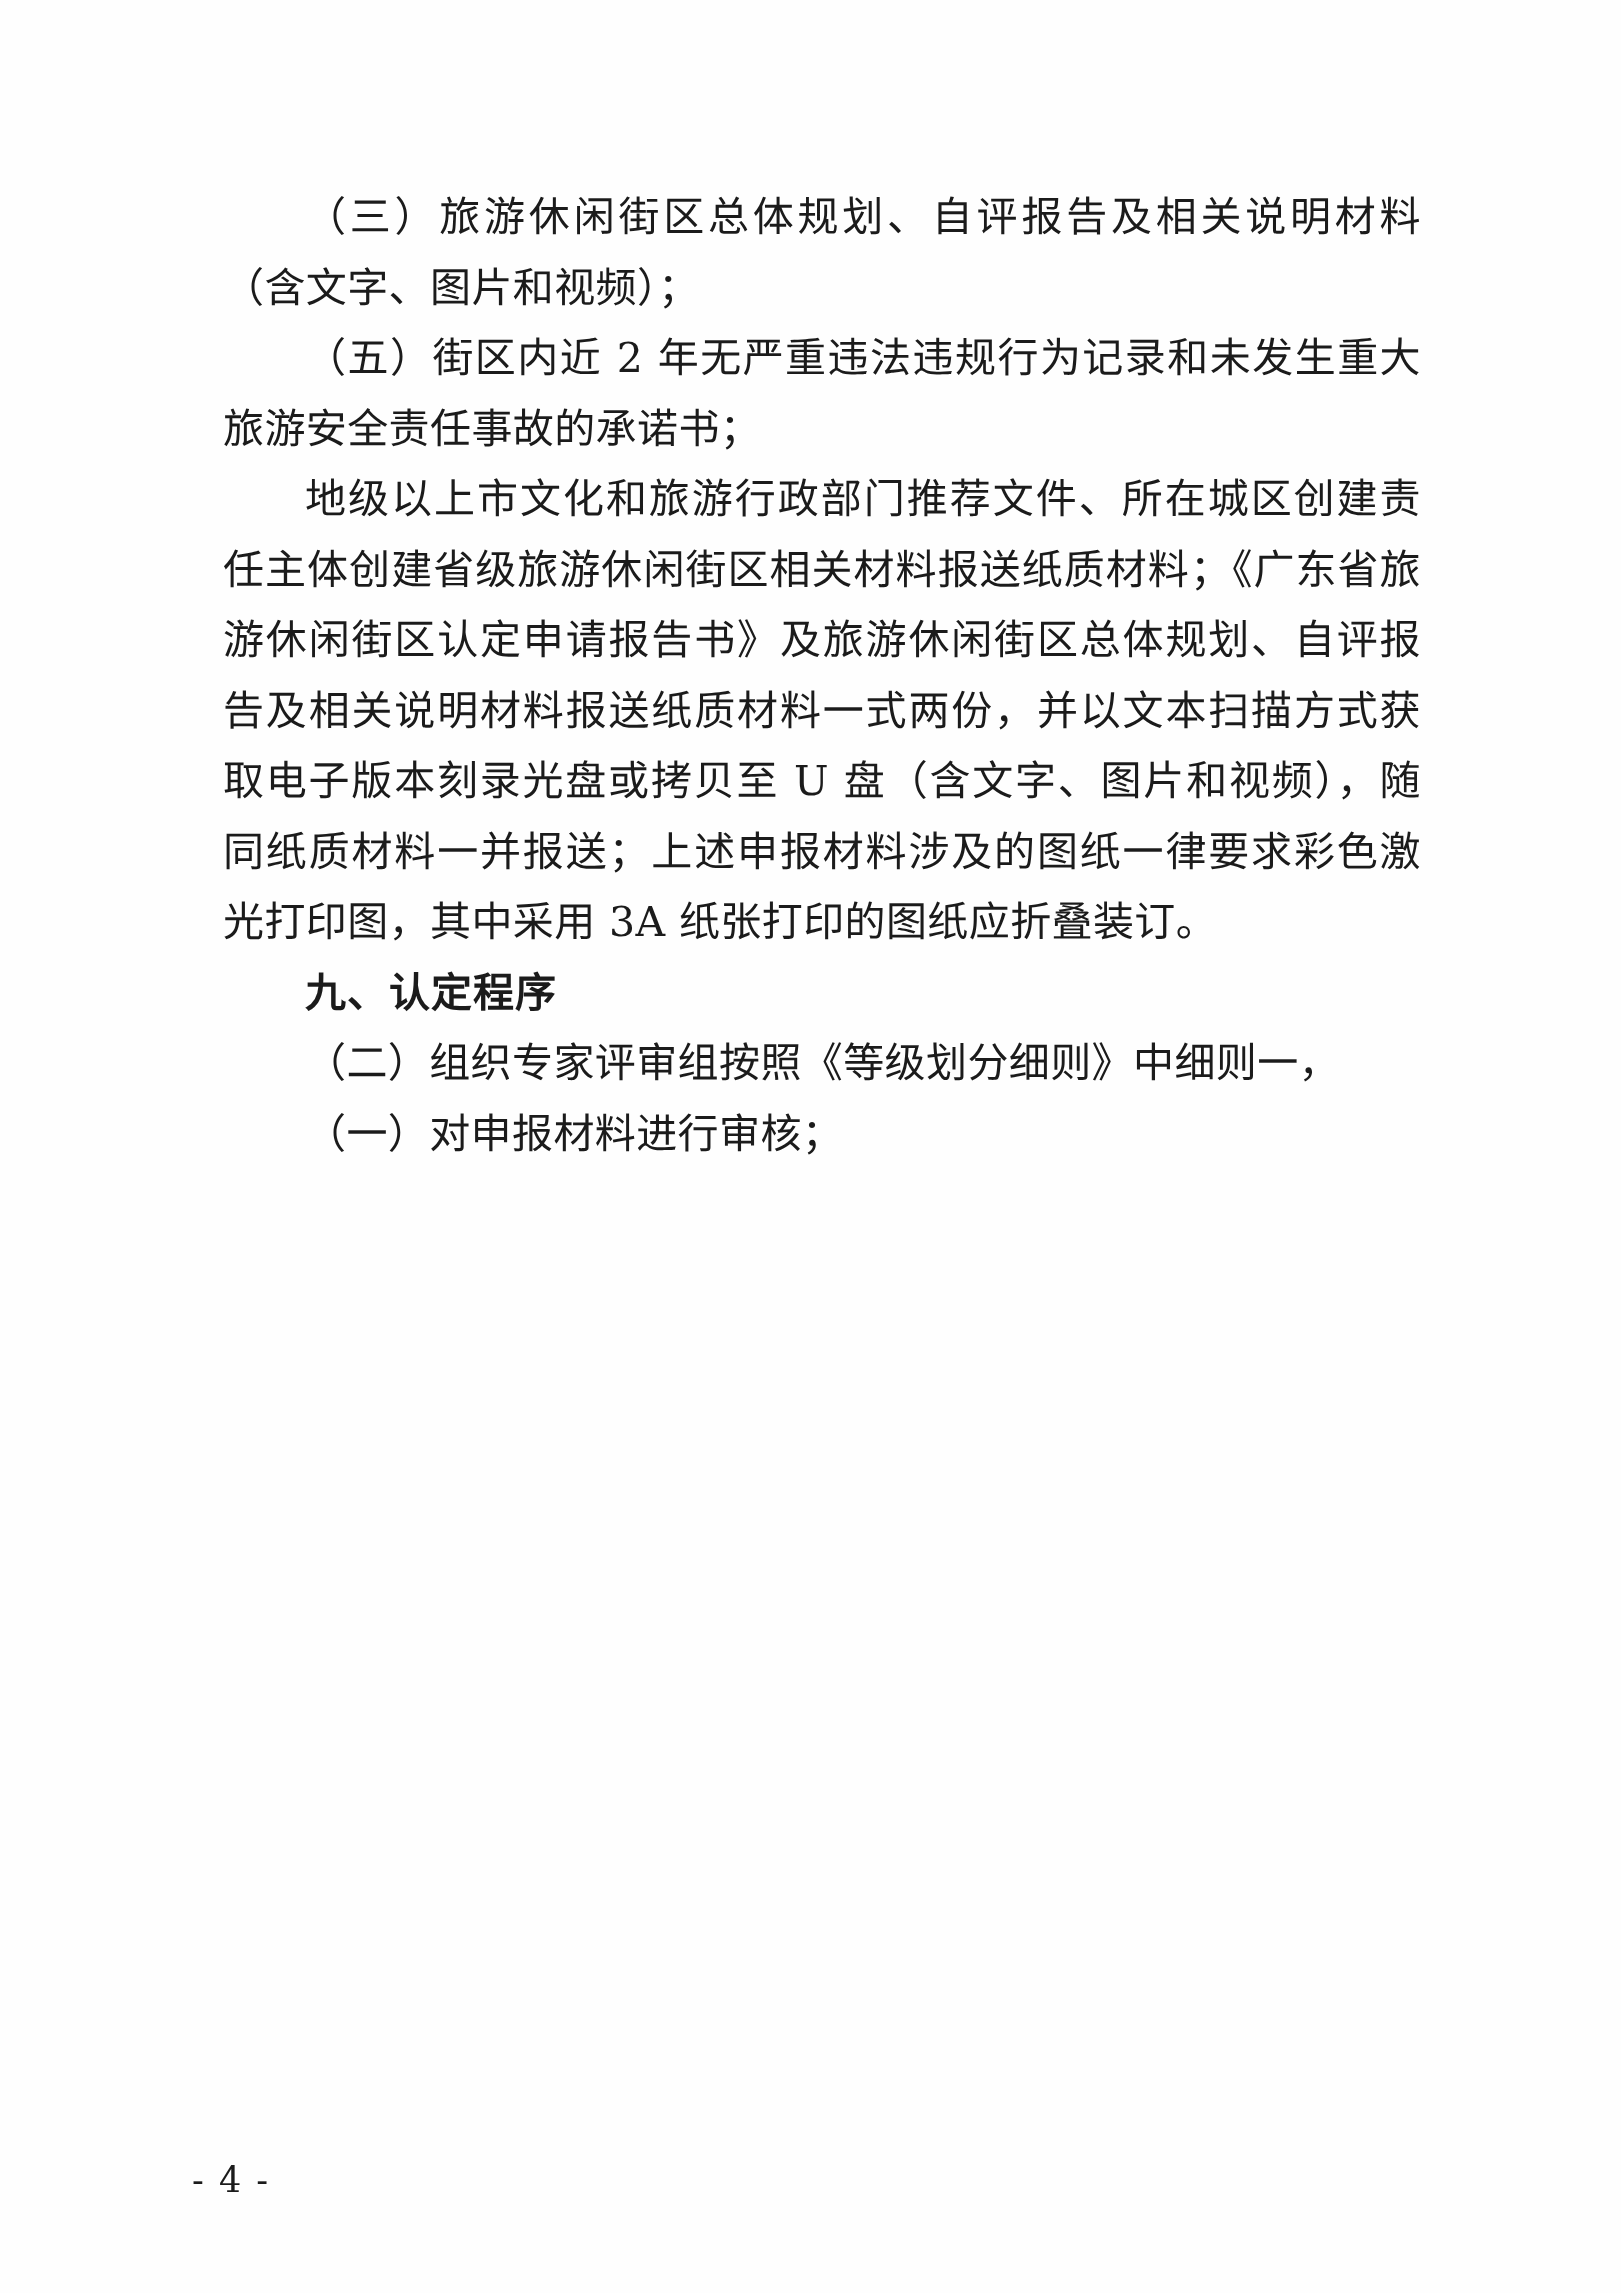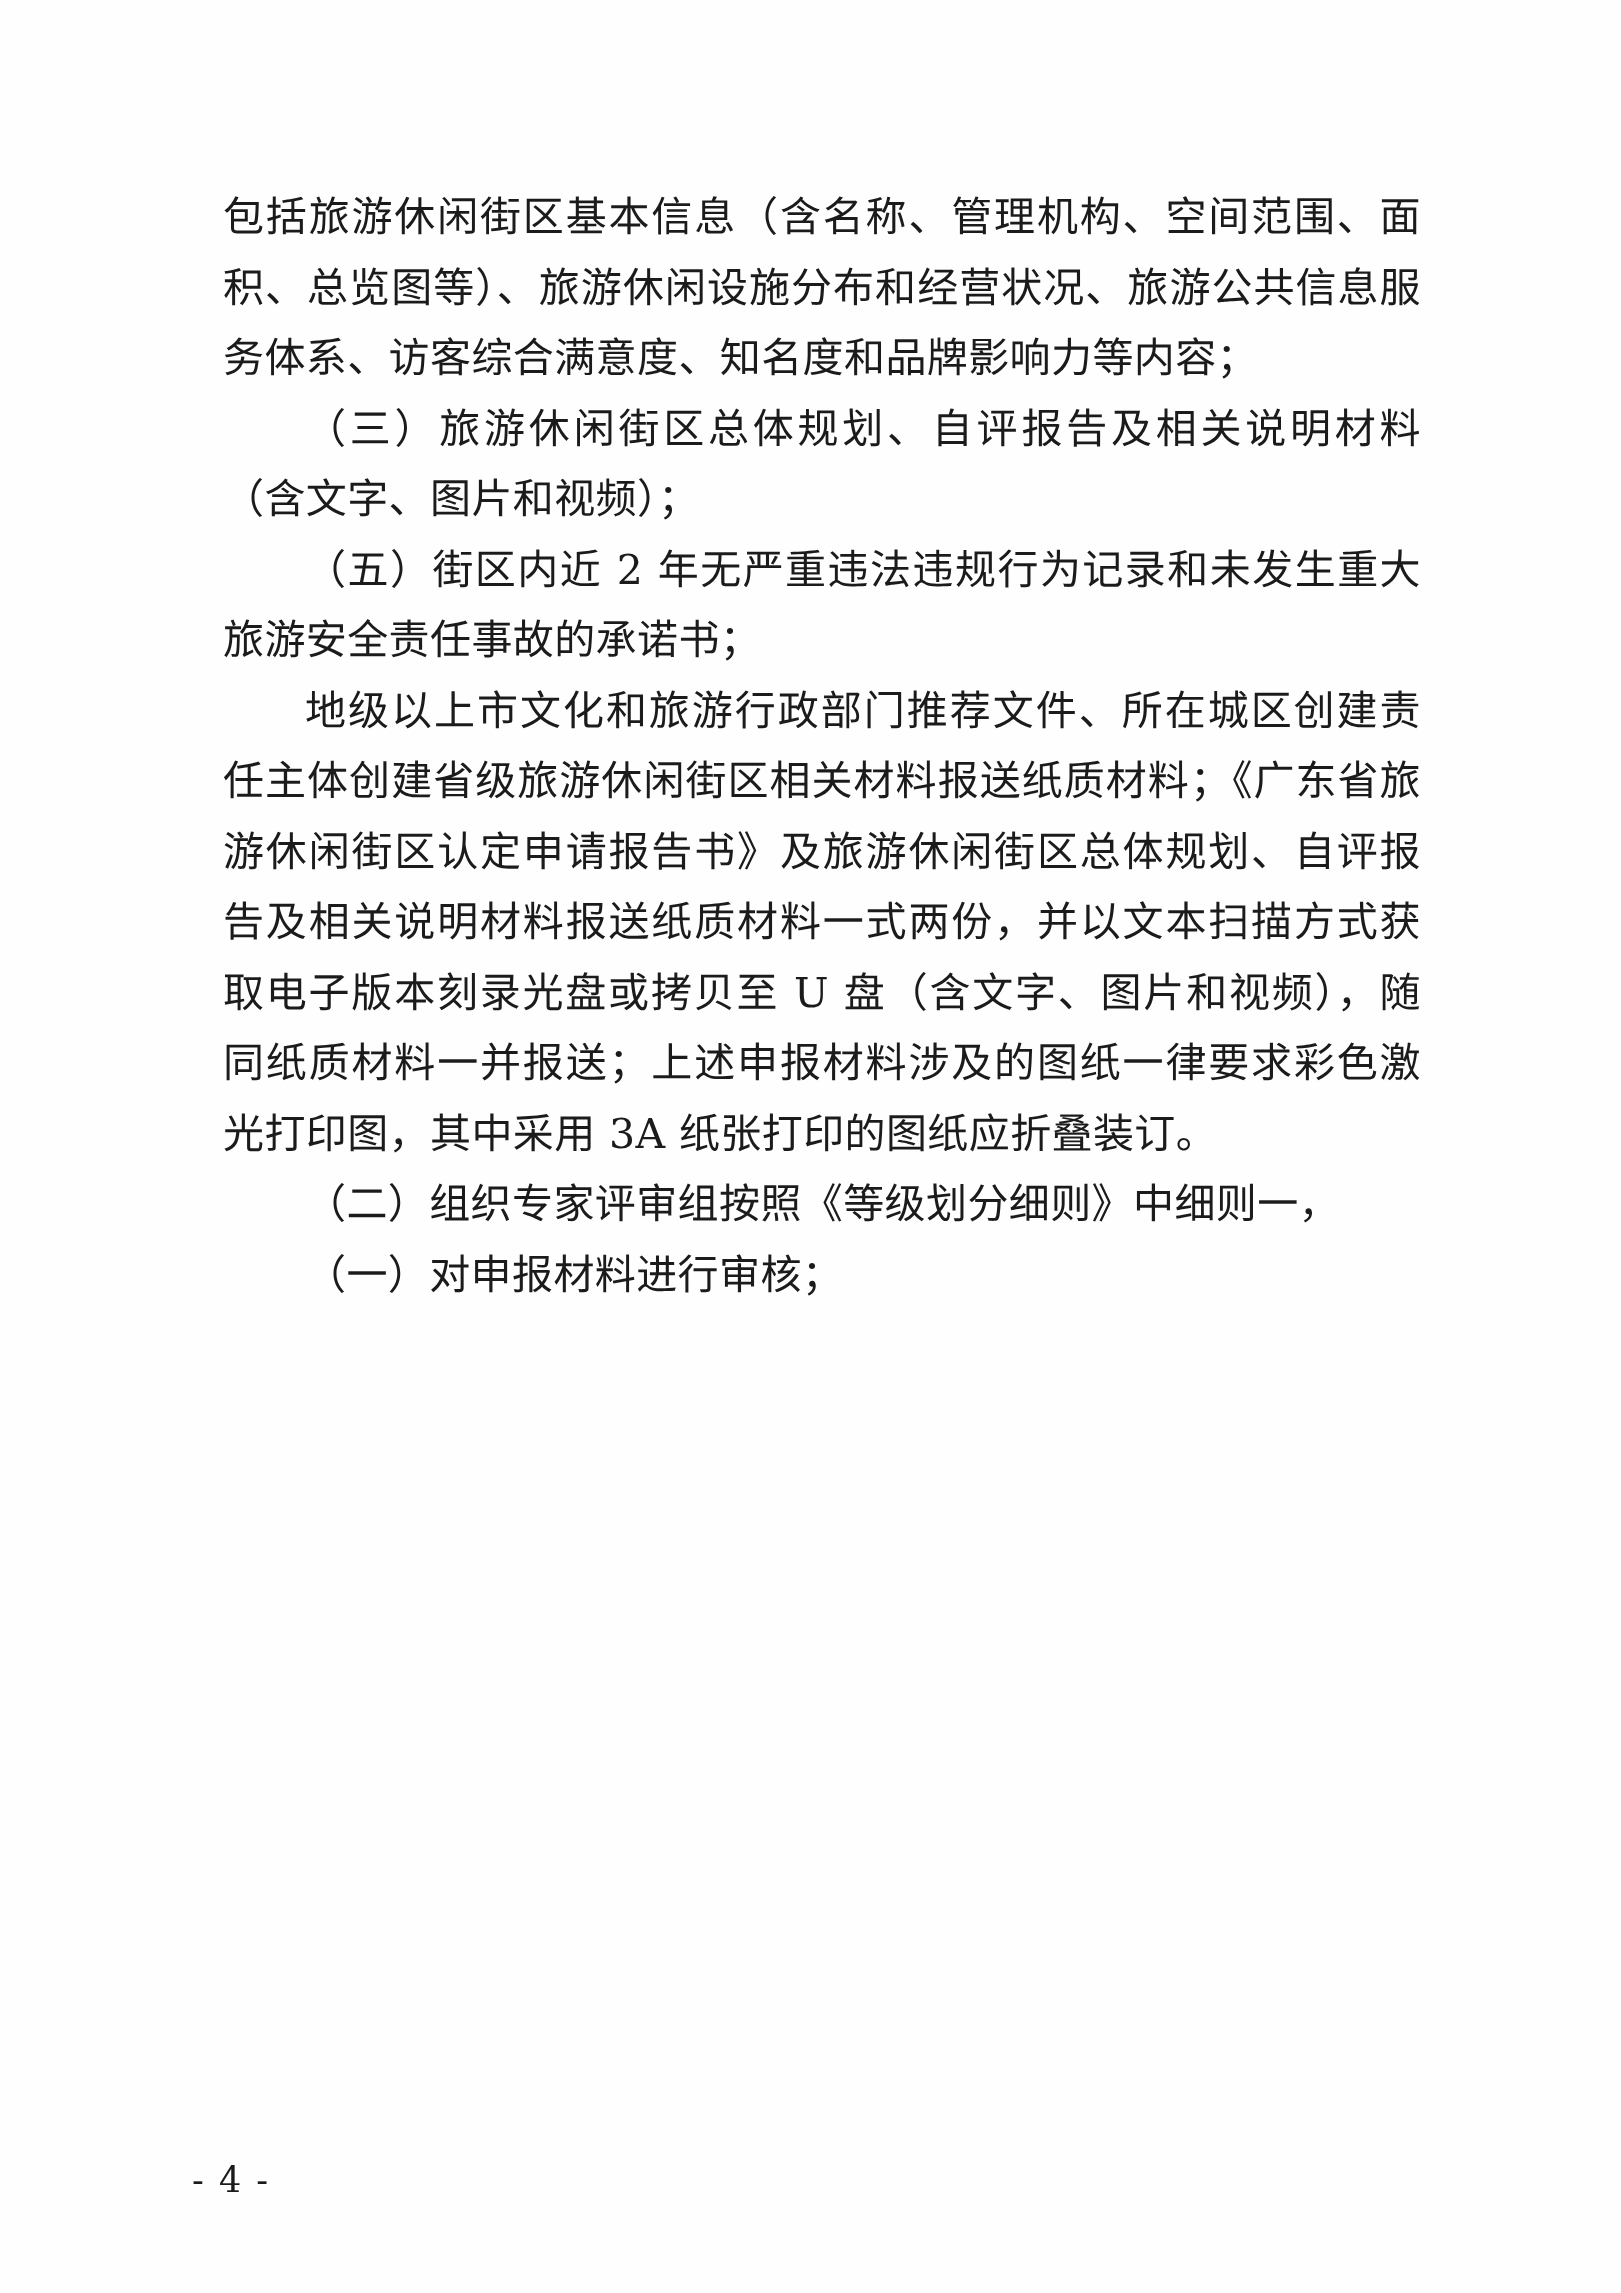--- a/index.html
+++ b/index.html
@@ -59,30 +59,30 @@
     letter-spacing: 2px;
     color: #1b1b1b;
   }
 </style>
 </head>
 <body>
 
 <div class="page">
   <div class="content">
 
-    <p class="para">包括旅游休闲街区基本信息（含名称、管理机构、空间范围、面积、总览图等）、旅游休闲设施分布和经营状况、旅游公共信息服务体系、访客综合满意度、知名度和品牌影响力等内容；</p>
 
     <p class="para indent">（三）旅游休闲街区总体规划、自评报告及相关说明材料（含文字、图片和视频）；</p>
 
 
     <p class="para indent">（五）街区内近 2 年无严重违法违规行为记录和未发生重大旅游安全责任事故的承诺书；</p>
 
 
     <p class="para indent">地级以上市文化和旅游行政部门推荐文件、所在城区创建责任主体创建省级旅游休闲街区相关材料报送纸质材料；《广东省旅游休闲街区认定申请报告书》及旅游休闲街区总体规划、自评报告及相关说明材料报送纸质材料一式两份，并以文本扫描方式获取电子版本刻录光盘或拷贝至 U 盘（含文字、图片和视频），随同纸质材料一并报送；上述申报材料涉及的图纸一律要求彩色激光打印图，其中采用 3A 纸张打印的图纸应折叠装订。</p>
 
+    <h2 class="heading">九、认定程序</h2>
 
     <p class="para indent">（二）组织专家评审组按照《等级划分细则》中细则一，</p>
 
     <p class="para indent">（一）对申报材料进行审核；</p>
 
   </div>
 
   <div class="footer">- 4 -</div>
 </div>
 

